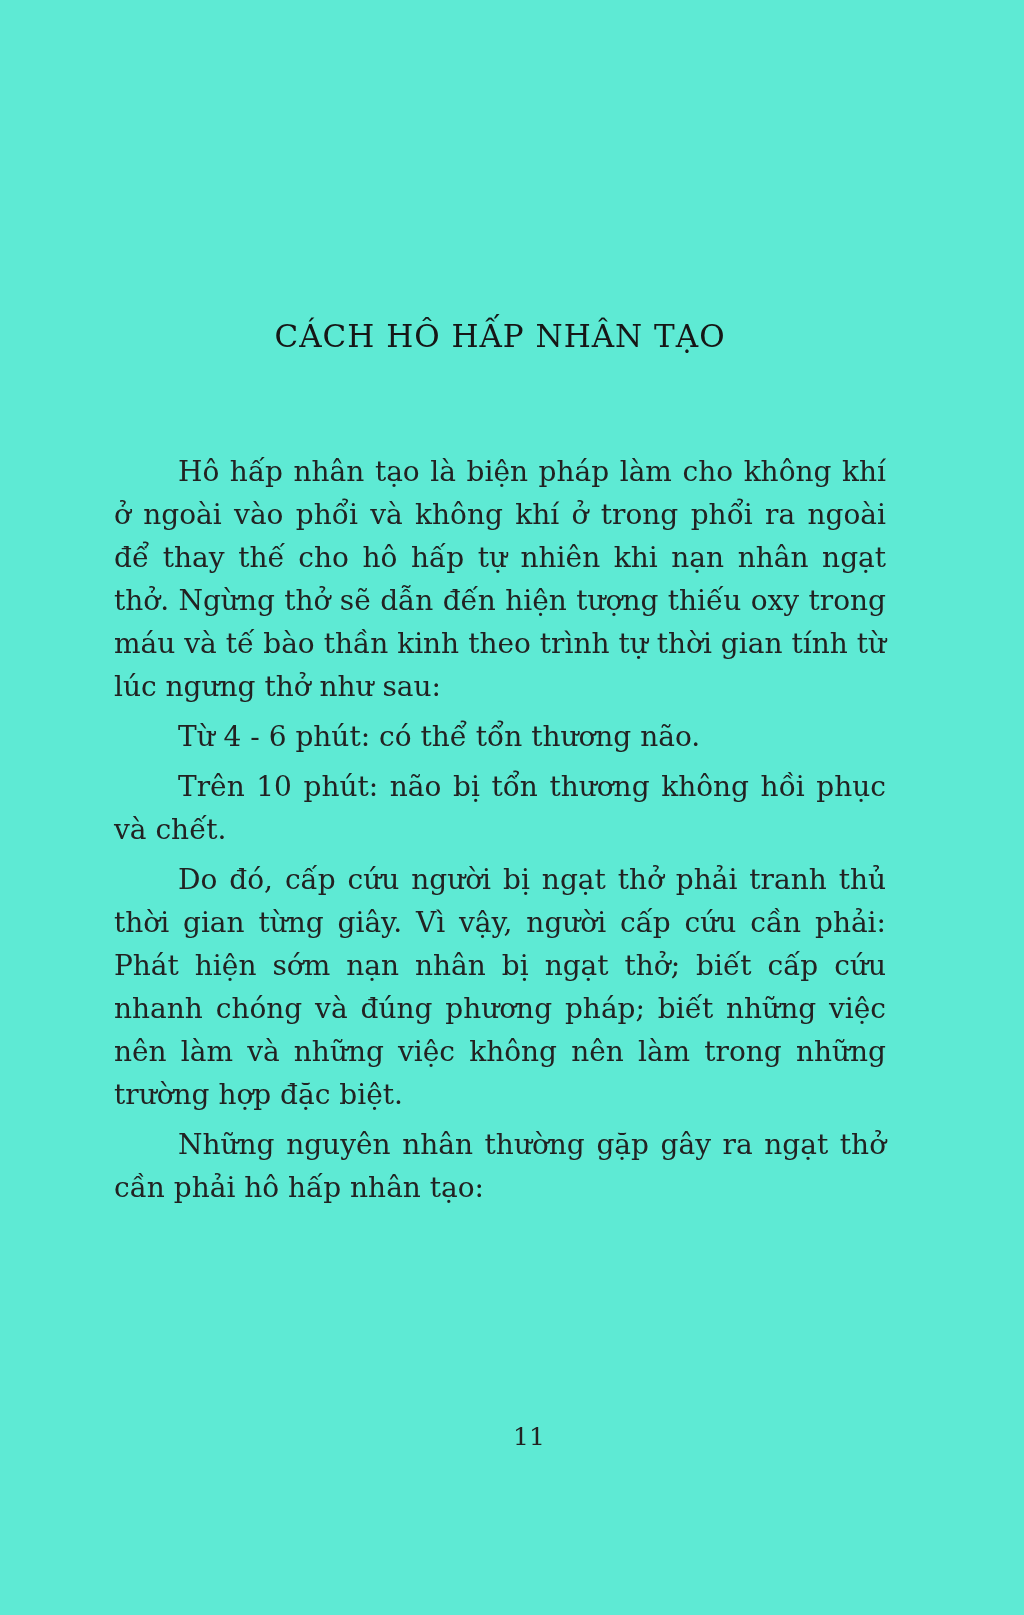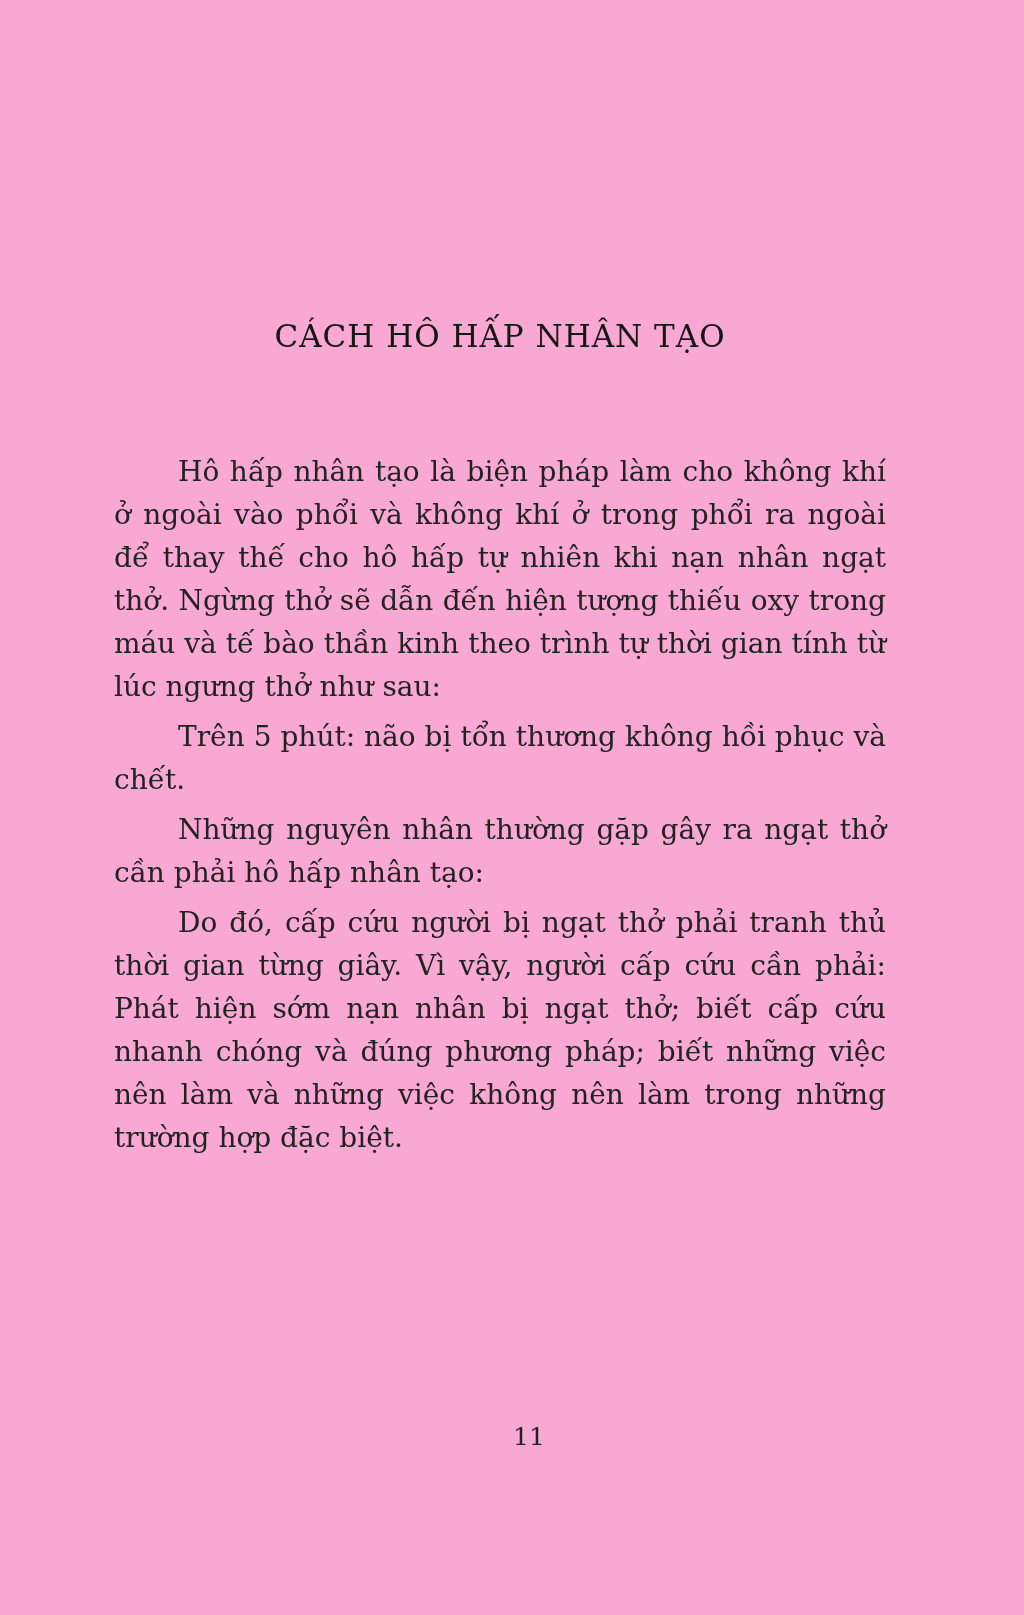--- a/index.html
+++ b/index.html
@@ -4,21 +4,21 @@
 <style>
   html, body {
     margin: 0;
     padding: 0;
     background: #ffffff;
   }
   .page {
     position: relative;
     width: 1024px;
     height: 1615px;
-    background: #f9a8d4;
+    background: #5eead4;
     font-family: "DejaVu Serif", "Liberation Serif", serif;
     color: #1f1f1f;
     box-sizing: border-box;
     overflow: hidden;
   }
   .content {
     position: absolute;
     left: 114px;
     top: 318px;
     width: 772px;
@@ -51,19 +51,20 @@
   }
 </style>
 </head>
 <body>
 
 <div class="page">
   <div class="content">
     <h1 class="title">CÁCH HÔ HẤP NHÂN TẠO</h1>
     <div class="body-text">
       <p>Hô hấp nhân tạo là biện pháp làm cho không khí ở ngoài vào phổi và không khí ở trong phổi ra ngoài để thay thế cho hô hấp tự nhiên khi nạn nhân ngạt thở. Ngừng thở sẽ dẫn đến hiện tượng thiếu oxy trong máu và tế bào thần kinh theo trình tự thời gian tính từ lúc ngưng thở như sau:</p>
-      <p>Trên 5 phút: não bị tổn thương không hồi phục và chết.</p>
+      <p>Từ 4 - 6 phút: có thể tổn thương não.</p>
+      <p>Trên 10 phút: não bị tổn thương không hồi phục và chết.</p>
+      <p>Do đó, cấp cứu người bị ngạt thở phải tranh thủ thời gian từng giây. Vì vậy, người cấp cứu cần phải: Phát hiện sớm nạn nhân bị ngạt thở; biết cấp cứu nhanh chóng và đúng phương pháp; biết những việc nên làm và những việc không nên làm trong những trường hợp đặc biệt.</p>
       <p>Những nguyên nhân thường gặp gây ra ngạt thở cần phải hô hấp nhân tạo:</p>
-      <p>Do đó, cấp cứu người bị ngạt thở phải tranh thủ thời gian từng giây. Vì vậy, người cấp cứu cần phải: Phát hiện sớm nạn nhân bị ngạt thở; biết cấp cứu nhanh chóng và đúng phương pháp; biết những việc nên làm và những việc không nên làm trong những trường hợp đặc biệt.</p>
     </div>
   </div>
   <div class="page-number">11</div>
 </div>
 
 </body></html>

